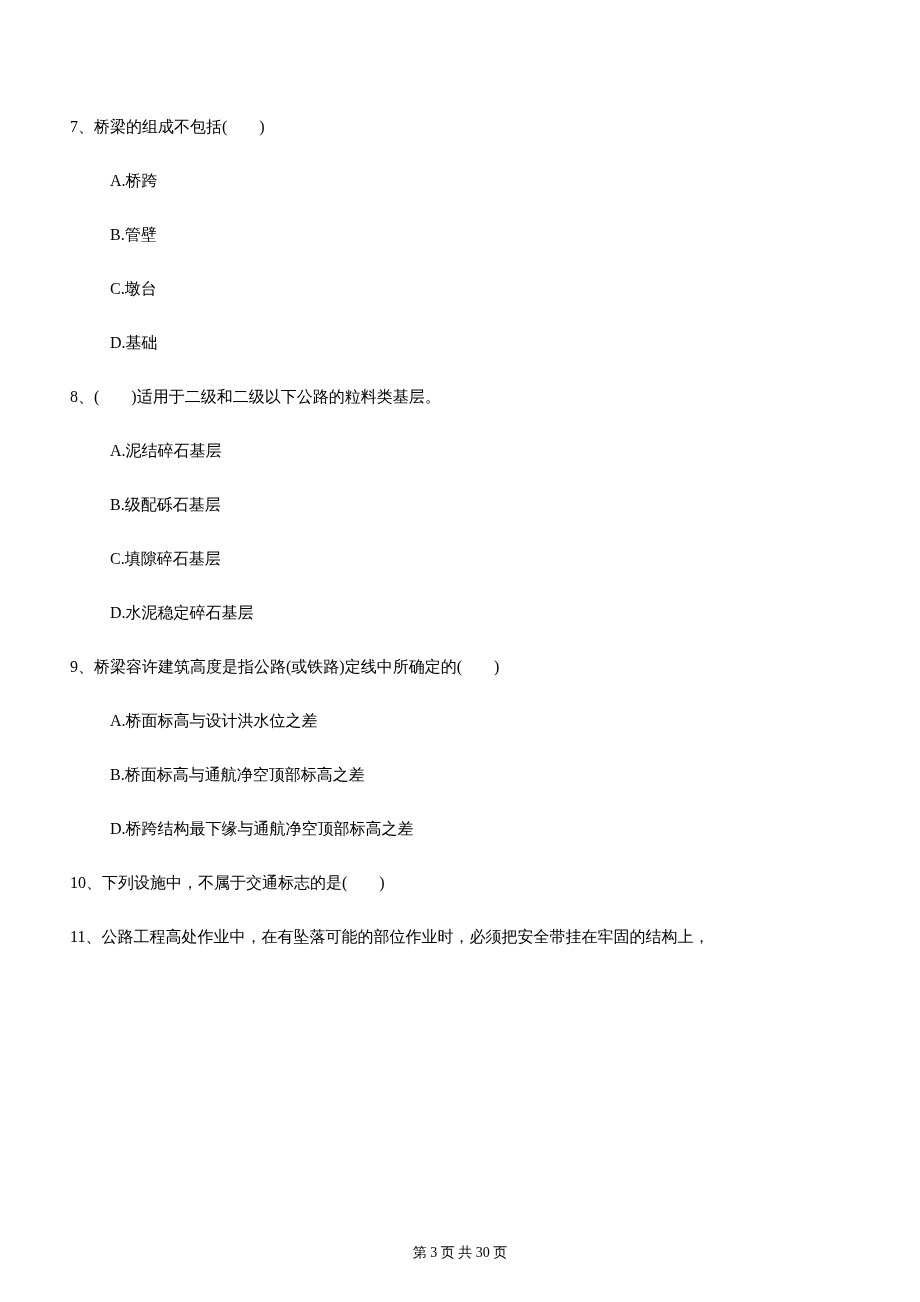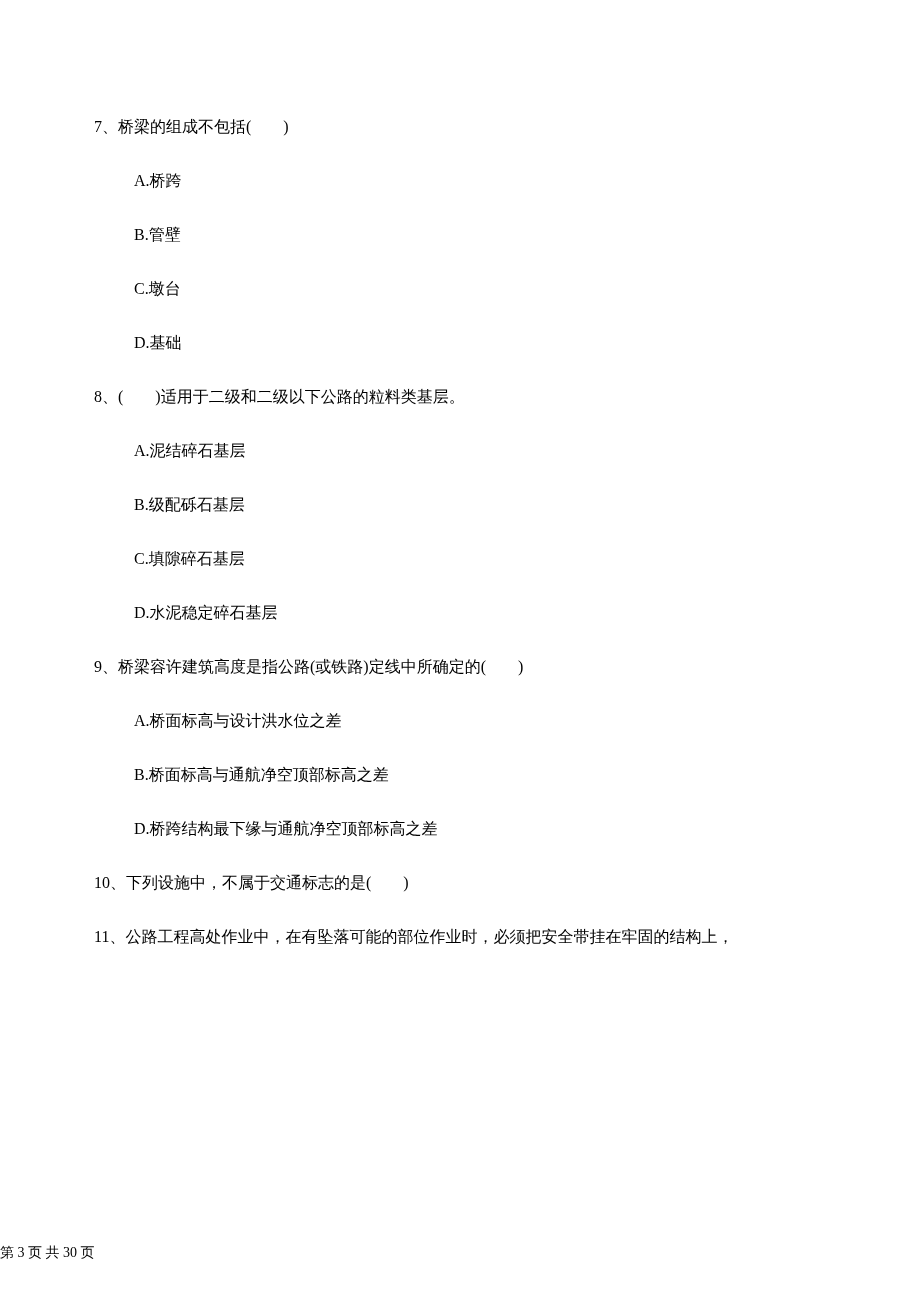--- a/index.html
+++ b/index.html
@@ -6,21 +6,21 @@
     margin: 0;
     padding: 0;
     background: #ffffff;
     font-family: "SimSun", "宋体", serif;
     width: 920px;
     height: 1302px;
     position: relative;
     color: #000000;
   }
   .page {
-    padding: 115px 150px 0 94px;
+    padding: 115px 150px 0 70px;
     font-size: 16px;
     line-height: 1.5;
   }
   .question {
     margin-bottom: 30px;
   }
   .q-text {
     margin-bottom: 30px;
   }
   .options {
@@ -31,21 +31,21 @@
     margin-top: 8px;
   }
   .option:last-child {
     margin-bottom: 0;
   }
   .footer {
     position: absolute;
     bottom: 40px;
     left: 0;
     right: 0;
-    text-align: left;
+    text-align: center;
     font-size: 14px;
   }
 </style>
 </head>
 <body>
 
 <div class="page">
 
   <div class="question">
     <div class="q-text">

